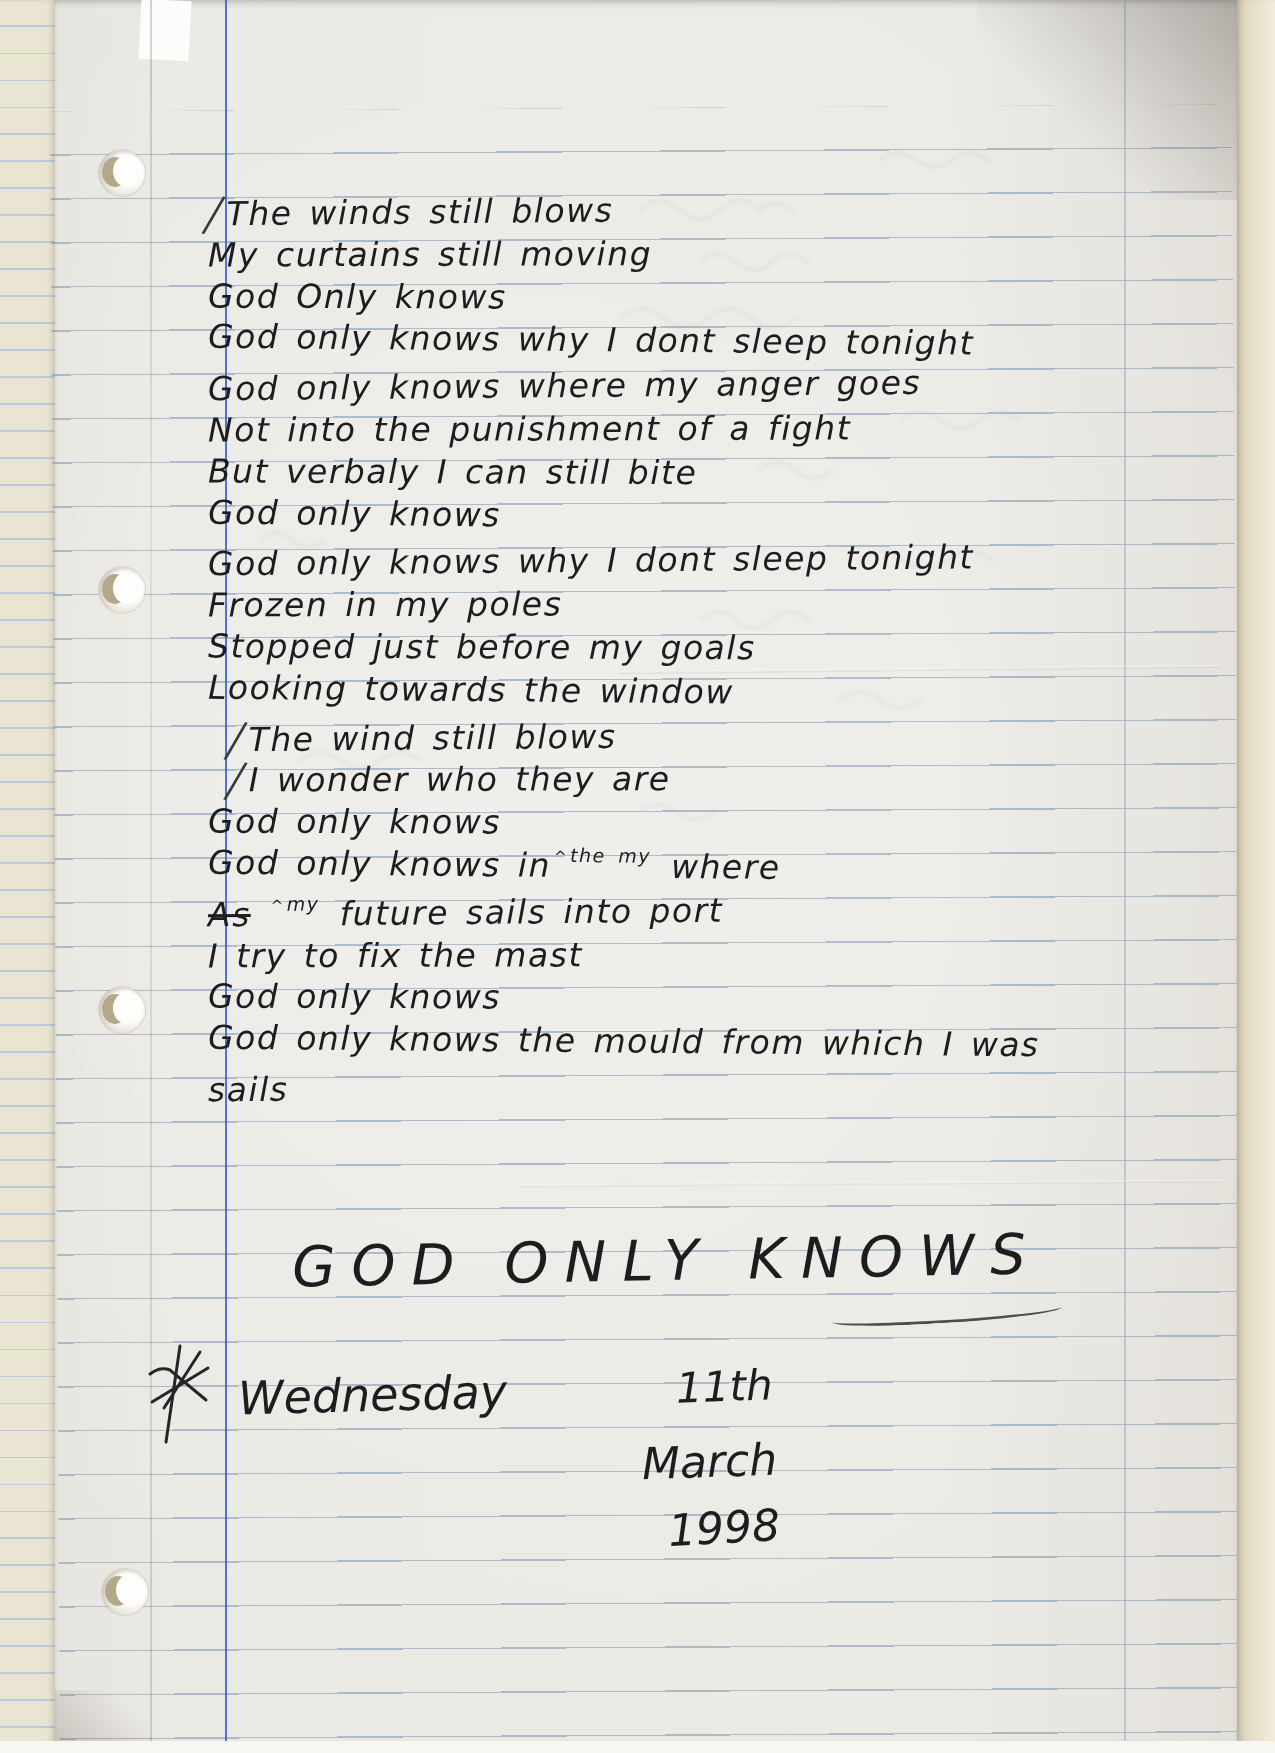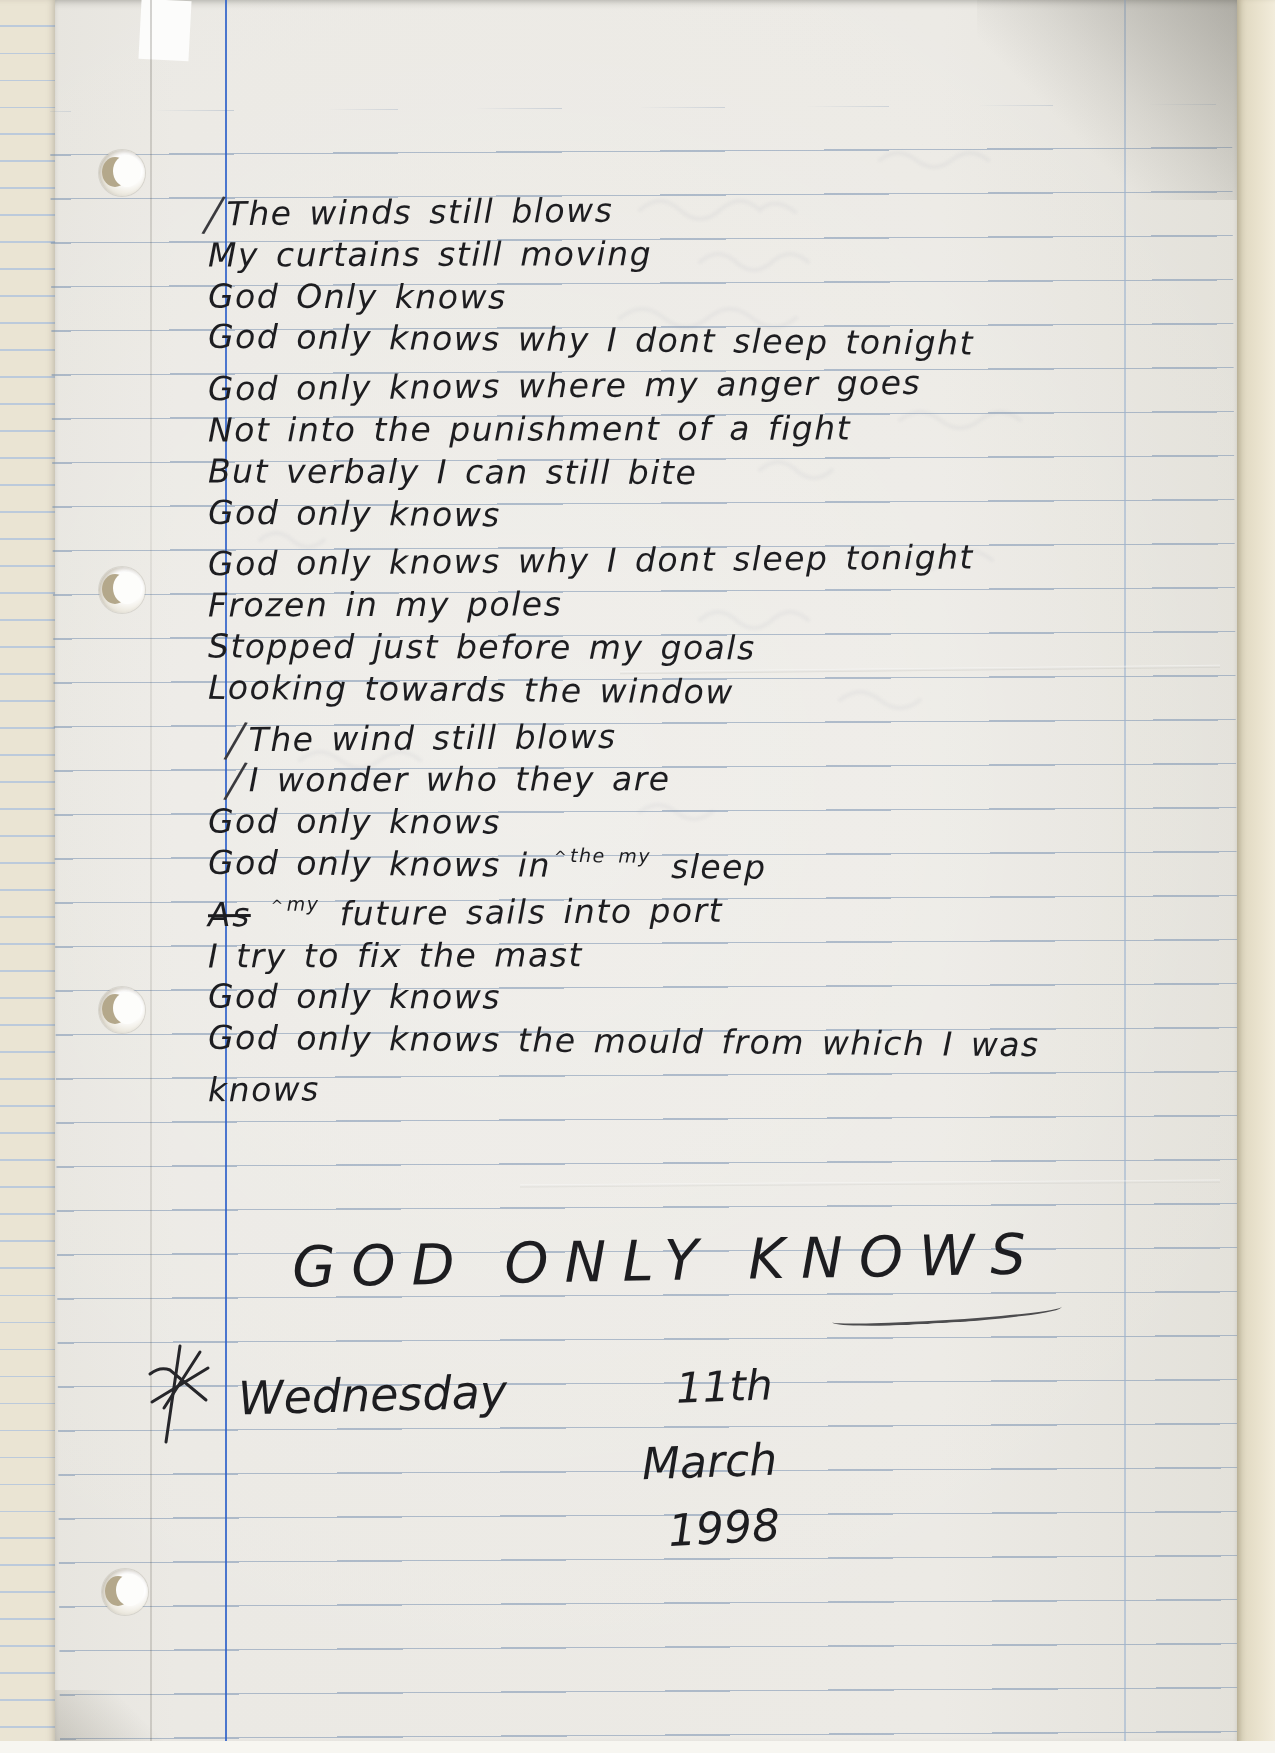--- a/index.html
+++ b/index.html
@@ -130,26 +130,26 @@
       <div class="lyric-line" style="transform: rotate(-0.175deg);"><span>Not into the punishment of a fight</span></div>
       <div class="lyric-line" style="transform: rotate(0.175deg);"><span>But verbaly I can still bite</span></div>
       <div class="lyric-line" style="transform: rotate(0.525deg);"><span>God only knows</span></div>
       <div class="lyric-line" style="transform: rotate(-0.525deg);"><span>God only knows why I dont sleep tonight</span></div>
       <div class="lyric-line" style="transform: rotate(-0.175deg);"><span>Frozen in my poles</span></div>
       <div class="lyric-line" style="transform: rotate(0.175deg);"><span>Stopped just before my goals</span></div>
       <div class="lyric-line" style="transform: rotate(0.525deg);"><span>Looking towards the window</span></div>
       <div class="lyric-line" style="transform: rotate(-0.525deg);"><span class="tick">/</span><span>The wind still blows</span></div>
       <div class="lyric-line" style="transform: rotate(-0.175deg);"><span class="tick">/</span><span>I wonder who they are</span></div>
       <div class="lyric-line" style="transform: rotate(0.175deg);"><span>God only knows</span></div>
-      <div class="lyric-line" style="transform: rotate(0.525deg);"><span>God only knows in</span><span class="ins">the my</span><span> sleep</span></div>
+      <div class="lyric-line" style="transform: rotate(0.525deg);"><span>God only knows in</span><span class="ins">the my</span><span> where</span></div>
       <div class="lyric-line" style="transform: rotate(-0.525deg);"><span class="strike">As</span> <span class="ins">my</span><span> future sails into port</span></div>
       <div class="lyric-line" style="transform: rotate(-0.175deg);"><span>I try to fix the mast</span></div>
       <div class="lyric-line" style="transform: rotate(0.175deg);"><span>God only knows</span></div>
       <div class="lyric-line" style="transform: rotate(0.525deg);"><span>God only knows the mould from which I was</span></div>
-      <div class="lyric-line" style="transform: rotate(-0.525deg);"><span>knows</span></div>
+      <div class="lyric-line" style="transform: rotate(-0.525deg);"><span>sails</span></div>
     </div>
 
   <div class="title">GOD ONLY KNOWS</div>
   <div class="title-swoosh"></div>
 
   <svg class="star" width="80" height="110">
     <g fill="none" stroke="#26262a" stroke-width="3" stroke-linecap="round">
       <path d="M38 8 L24 104"></path>
       <path d="M10 64 L66 30"></path>
       <path d="M8 36 q10 -8 20 -4 L64 62"></path>

